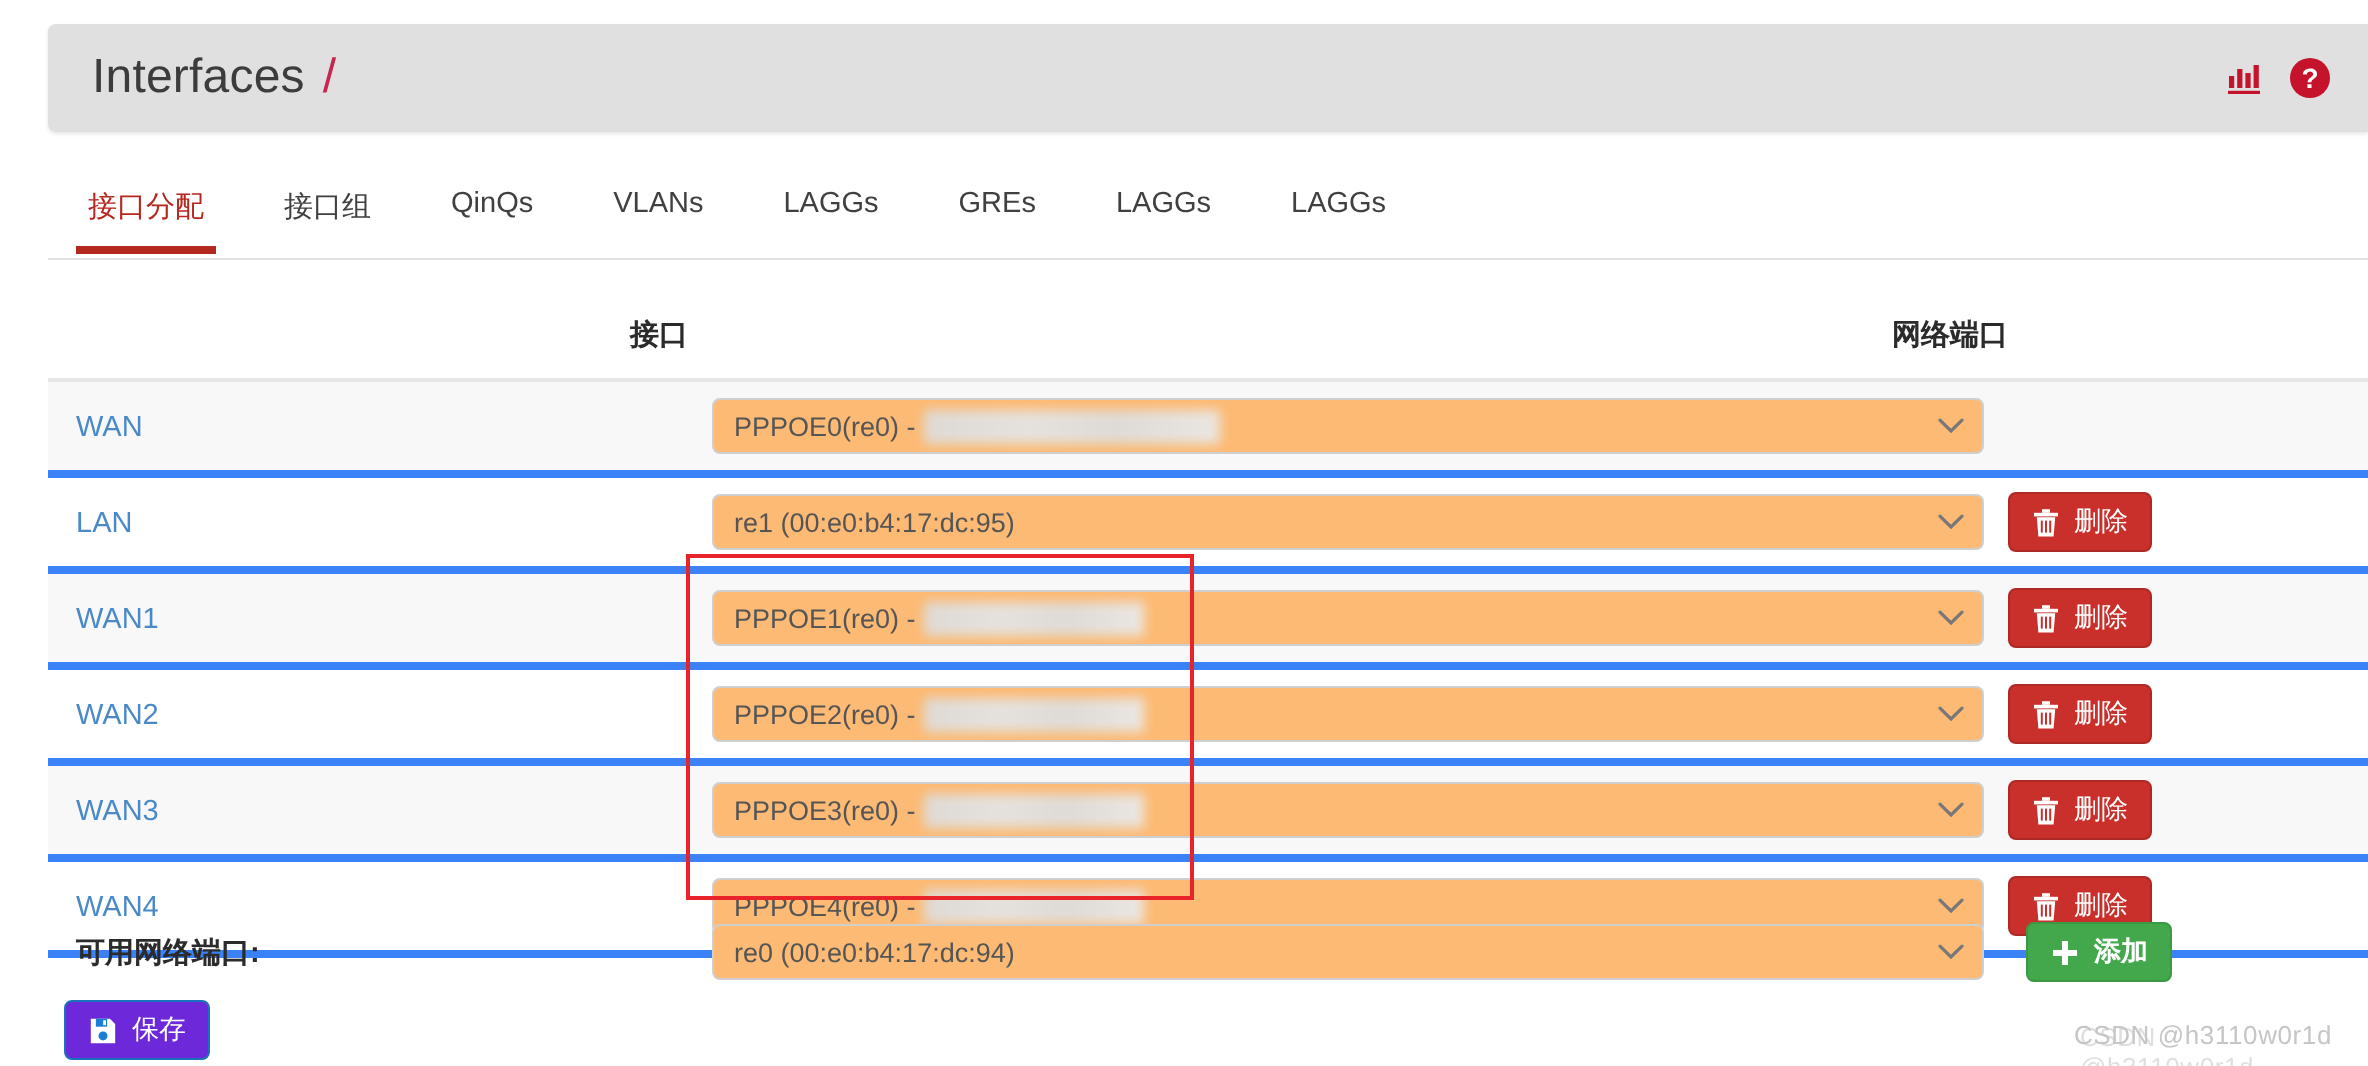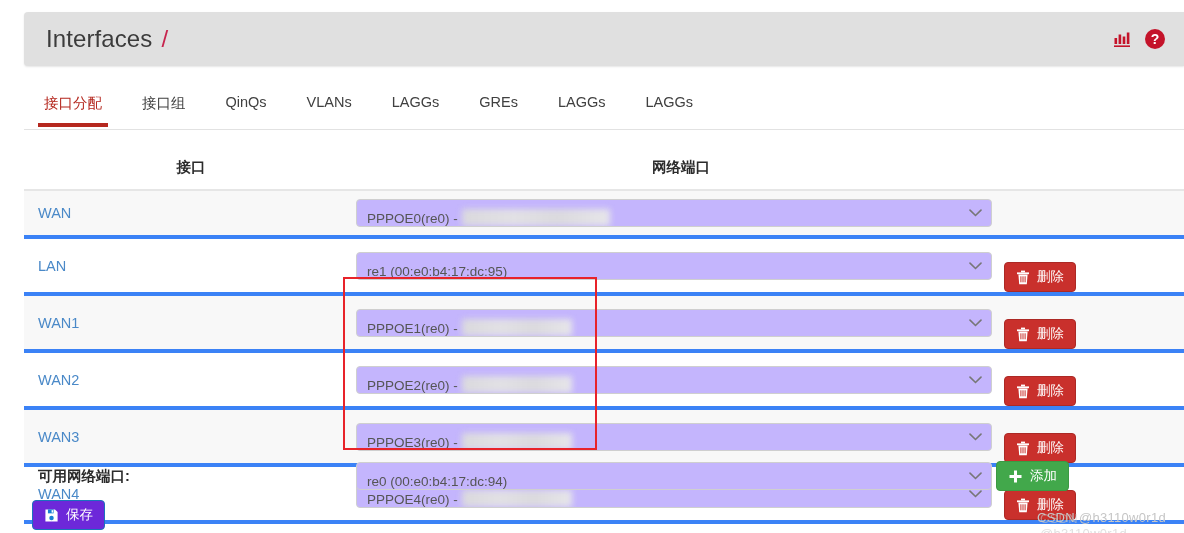--- a/index.html
+++ b/index.html
@@ -105,21 +105,21 @@
     left: 24px;
     top: 152px;
     width: 1160px;
   }
   .tbl {
     width: 100%;
     border-collapse: collapse;
     table-layout: fixed;
   }
   .tbl th {
-    text-align: center;
+    text-align: right;
     font-size: 14.5px;
     font-weight: bold;
     color: #2b2b2b;
     padding: 6px 0 12px 14px;
     border-bottom: 2px solid #e6e6e6;
   }
   .tbl td {
     padding: 0;
     border-bottom: 4px solid #3b82f6;
     vertical-align: middle;
@@ -140,26 +140,26 @@
     font-size: 14.5px;
     cursor: pointer;
   }
 
   
   .select {
     position: relative;
     width: 636px;
     height: 28px;
     margin-left: 12px;
-    background: #c4b5fd;
+    background: #fdba74;
     border: 1px solid #cfcfcf;
     border-radius: 4px;
     box-sizing: border-box;
     display: flex;
-    align-items: flex-end;
+    align-items: center;
     padding: 0 26px 0 10px;
     font-size: 13.5px;
     color: #555555;
     cursor: pointer;
     overflow: hidden;
     white-space: nowrap;
   }
   .select .chev {
     position: absolute;
     right: 9px;
@@ -189,21 +189,21 @@
     padding: 0 11px;
     border-radius: 4px;
     font-size: 13.5px;
     color: #ffffff;
     cursor: pointer;
     box-sizing: border-box;
     border: 1px solid transparent;
     white-space: nowrap;
   }
   .btn svg { display: block; }
-  .btn-danger { background: #c9302c; border-color: #ac2925; margin-top: 23px; }
+  .btn-danger { background: #c9302c; border-color: #ac2925; }
   .btn-success { background: #42a84b; border-color: #3c9943; }
   .btn-primary { background: #6d28d9; border-color: #1a72bd; }
   .btn-cell { padding-left: 10px; }
 
   
   .avail-row {
     position: absolute;
     left: 24px;
     top: 456px;
     width: 1160px;
@@ -456,21 +456,21 @@
 <div class="avail-row">
   <div class="avail-label">可用网络端口:</div>
   <div class="select">
     <span>re0 (00:e0:b4:17:dc:94)</span>
     <span class="chev">
       <svg width="13" height="9" viewBox="0 0 13 9">
           <path d="M1 1.6 L6.5 7 L12 1.6" stroke="#777" stroke-width="1.6" fill="none" stroke-linecap="round"></path>
         </svg>
     </span>
   </div>
-  <div style="margin-left:4px;">
+  <div style="margin-left:21px;font-weight:bold;">
     <div class="btn btn-success">
       <svg width="15" height="15" viewBox="0 0 15 15">
         <rect x="6" y="1.5" width="3" height="12" fill="#ffffff"></rect>
         <rect x="1.5" y="6" width="12" height="3" fill="#ffffff"></rect>
       </svg>
       <span>添加</span>
     </div>
   </div>
 </div>
 

